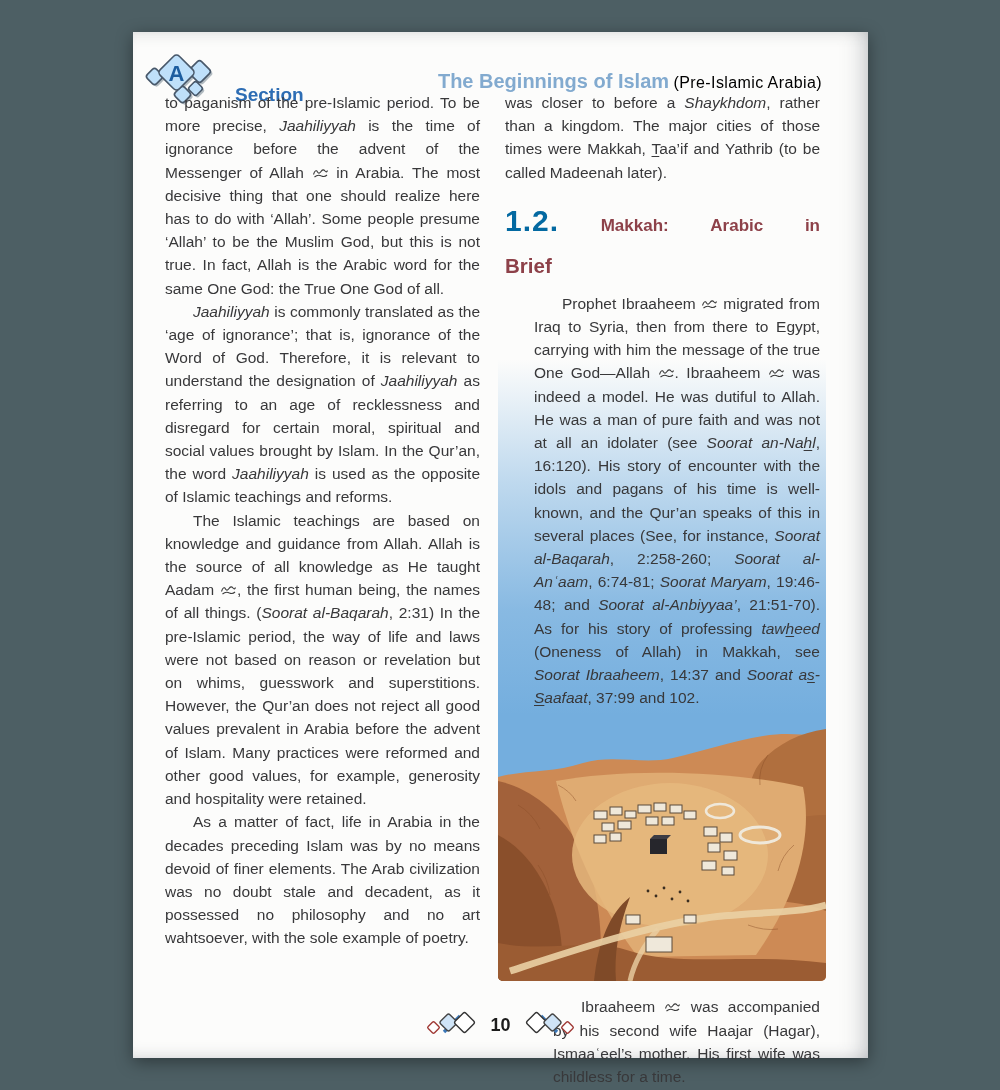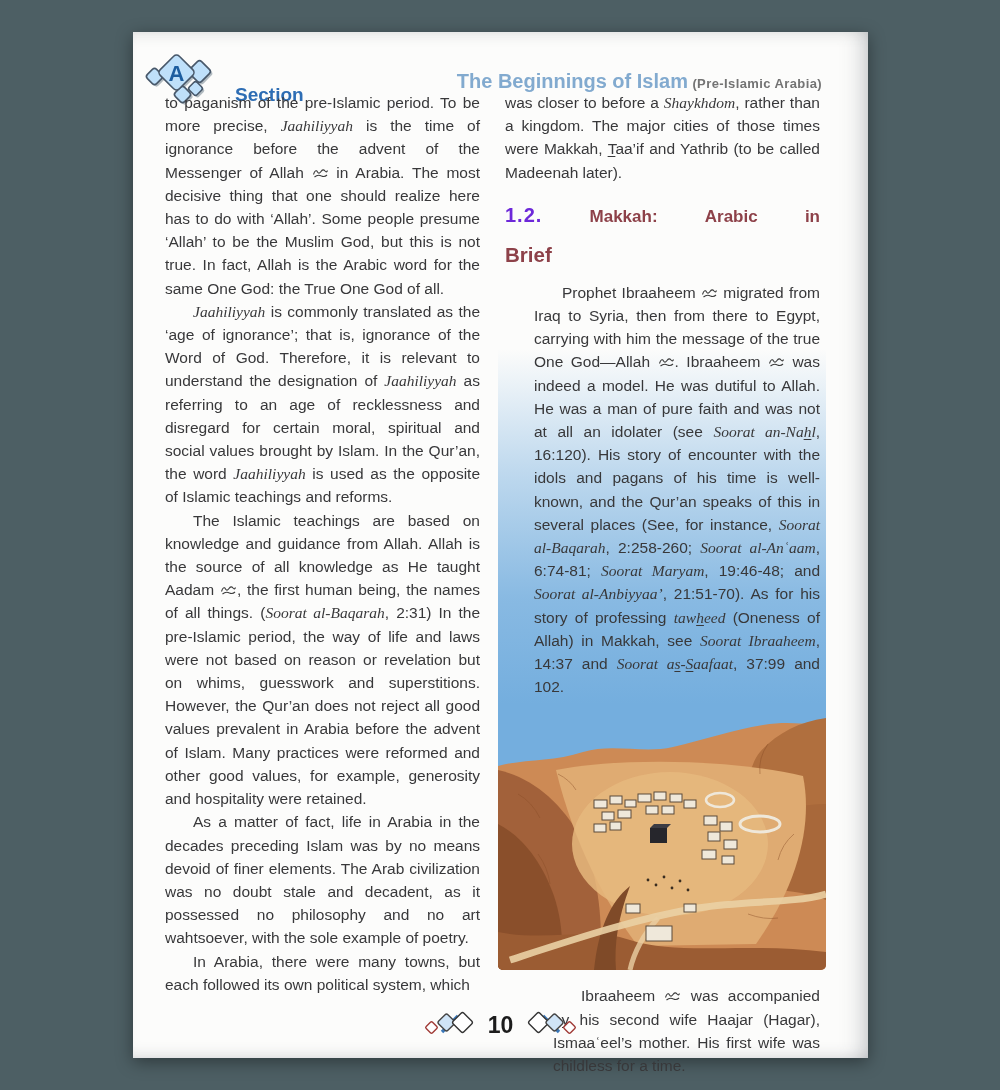--- a/index.html
+++ b/index.html
@@ -9,49 +9,49 @@
   .page{position:absolute;left:133px;top:32px;width:735px;height:1026px;background:#fcfcfb;
         box-shadow:0 4px 16px rgba(0,0,0,.4),
                    inset -18px 0 24px -16px rgba(60,70,80,.35),
                    inset 0 -12px 18px -14px rgba(60,70,80,.22),
                    inset 0 14px 18px -16px rgba(60,70,80,.18);}
   
   .hdr-icon{position:absolute;left:10px;top:18px;}
   .hdr-section{position:absolute;left:102px;top:36px;font-size:19px;font-weight:bold;color:#2d6db4;margin-top:16px;}
   .hdr-title{position:absolute;right:46px;top:38px;white-space:nowrap;}
   .hdr-title .main{font-size:20px;font-weight:bold;color:#82aacf;}
-  .hdr-title .paren{font-size:13px;font-weight:bold;color:#737373;letter-spacing:.4px;}
+  .hdr-title .paren{font-size:16px;font-weight:normal;color:#000000;letter-spacing:.4px;}
   
   .col{position:absolute;top:59px;}
   .col-left{left:32px;width:315px;}
   .col-right{left:365px;width:328px;}
   p.body{margin:0;font-size:15.5px;line-height:23.2px;color:#38383a;text-align:justify;}
   .col-right p.body, .col-right .heading{padding-left:7px;padding-right:6px;}
   p.ind{text-indent:28px;}
-  .it{font-style:italic;font-family:Liberation Serif, serif;}
+  .it{font-style:italic;}
   .ul{text-decoration:underline;text-underline-offset:2px;text-decoration-thickness:1px;}
   .hon{display:inline-block;width:17px;height:12px;vertical-align:-1px;}
   .hon svg{display:block;}
   
   .heading{margin-top:20px;margin-bottom:14px;}
   .h-line1{display:flex;justify-content:space-between;align-items:baseline;}
-  .h-num{font-size:20px;font-weight:bold;color:#6d28d9;letter-spacing:1px;}
+  .h-num{font-size:30px;font-weight:bold;color:#0369a1;letter-spacing:1px;}
   .h-word{font-size:17px;font-weight:bold;color:#8d4149;}
   .h-line2{font-size:20.5px;font-weight:bold;color:#8d4149;margin-top:16px;}
   
   .blue-zone{background:linear-gradient(180deg,
       rgba(116,174,222,0) 0%, rgba(116,174,222,0) 16%,
       rgba(116,174,222,.45) 45%, rgba(116,174,222,.85) 75%, #74aede 100%);
       padding-bottom:6px;padding-left:29px;}
   .illus{width:328px;height:266px;overflow:hidden;border-radius:0 0 5px 5px;}
   .illus svg{display:block;}
   .col-right .after-illus{margin-top:14px;margin-left:48px;}
   
   .footer{position:absolute;left:0;right:0;top:978px;display:flex;justify-content:center;align-items:center;gap:10px;}
-  .pagenum{font-size:23px;font-weight:bold;color:#1c1c1c;}
+  .pagenum{font-size:18px;font-weight:bold;color:#1c1c1c;}
 </style>
 </head>
 <body>
 
 <div class="stage">
   <div class="page">
 
     <div class="hdr-icon">
       <svg width="78" height="64" viewBox="0 0 78 64">
         <g transform="translate(2,2)" fill="#9aa6ae" opacity=".75">
@@ -81,21 +81,20 @@
       <p class="body"><span>to paganism of the pre-Islamic period. To be more precise, </span><span class="it">Jaahiliyyah</span><span> is the time of ignorance before the advent of the Messenger of Allah </span><span class="hon"><svg width="17" height="12" viewBox="0 0 17 12">
               <path d="M1.5 7.5 Q3.5 1.5 5.5 5 Q7 7.5 9 4.5 Q11 1.5 13 4 Q14.5 6 15.5 3.5" stroke="#3a3a3a" fill="none" stroke-width="1.1"></path>
               <path d="M2.5 10 Q6 7 9.5 9 Q12.5 10.5 15 8" stroke="#3a3a3a" fill="none" stroke-width="1.1"></path>
             </svg></span><span> in Arabia. The most decisive thing that one should realize here has to do with ‘Allah’. Some people presume ‘Allah’ to be the Muslim God, but this is not true. In fact, Allah is the Arabic word for the same One God: the True One God of all.</span></p>
       <p class="body ind"><span class="it">Jaahiliyyah</span><span> is commonly translated as the ‘age of ignorance’; that is, ignorance of the Word of God. Therefore, it is relevant to understand the designation of </span><span class="it">Jaahiliyyah</span><span> as referring to an age of recklessness and disregard for certain moral, spiritual and social values brought by Islam. In the Qur’an, the word </span><span class="it">Jaahiliyyah</span><span> is used as the opposite of Islamic teachings and reforms.</span></p>
       <p class="body ind"><span>The Islamic teachings are based on knowledge and guidance from Allah. Allah is the source of all knowledge as He taught Aadam </span><span class="hon"><svg width="17" height="12" viewBox="0 0 17 12">
               <path d="M1.5 7.5 Q3.5 1.5 5.5 5 Q7 7.5 9 4.5 Q11 1.5 13 4 Q14.5 6 15.5 3.5" stroke="#3a3a3a" fill="none" stroke-width="1.1"></path>
               <path d="M2.5 10 Q6 7 9.5 9 Q12.5 10.5 15 8" stroke="#3a3a3a" fill="none" stroke-width="1.1"></path>
             </svg></span><span>, the first human being, the names of all things. (</span><span class="it">Soorat al-Baqarah</span><span>, 2:31) In the pre-Islamic period, the way of life and laws were not based on reason or revelation but on whims, guesswork and superstitions. However, the Qur’an does not reject all good values prevalent in Arabia before the advent of Islam. Many practices were reformed and other good values, for example, generosity and hospitality were retained.</span></p>
       <p class="body ind"><span>As a matter of fact, life in Arabia in the decades preceding Islam was by no means devoid of finer elements. The Arab civilization was no doubt stale and decadent, as it possessed no philosophy and no art wahtsoever, with the sole example of poetry.</span></p>
-      <p class="body ind"><span>In Arabia, there were many towns, but each followed its own political system, which</span></p>
     </div>
 
     <div class="col col-right">
       <p class="body"><span>was closer to before a </span><span class="it">Shaykhdom</span><span>, rather than a kingdom. The major cities of those times were Makkah, </span><span class="ul">T</span><span>aa’if and Yathrib (to be called Madeenah later).</span></p>
 
       <div class="heading">
         <div class="h-line1">
           <span class="h-num">1.2.</span>
           <span class="h-word">Makkah:</span>
           <span class="h-word">Arabic</span>

